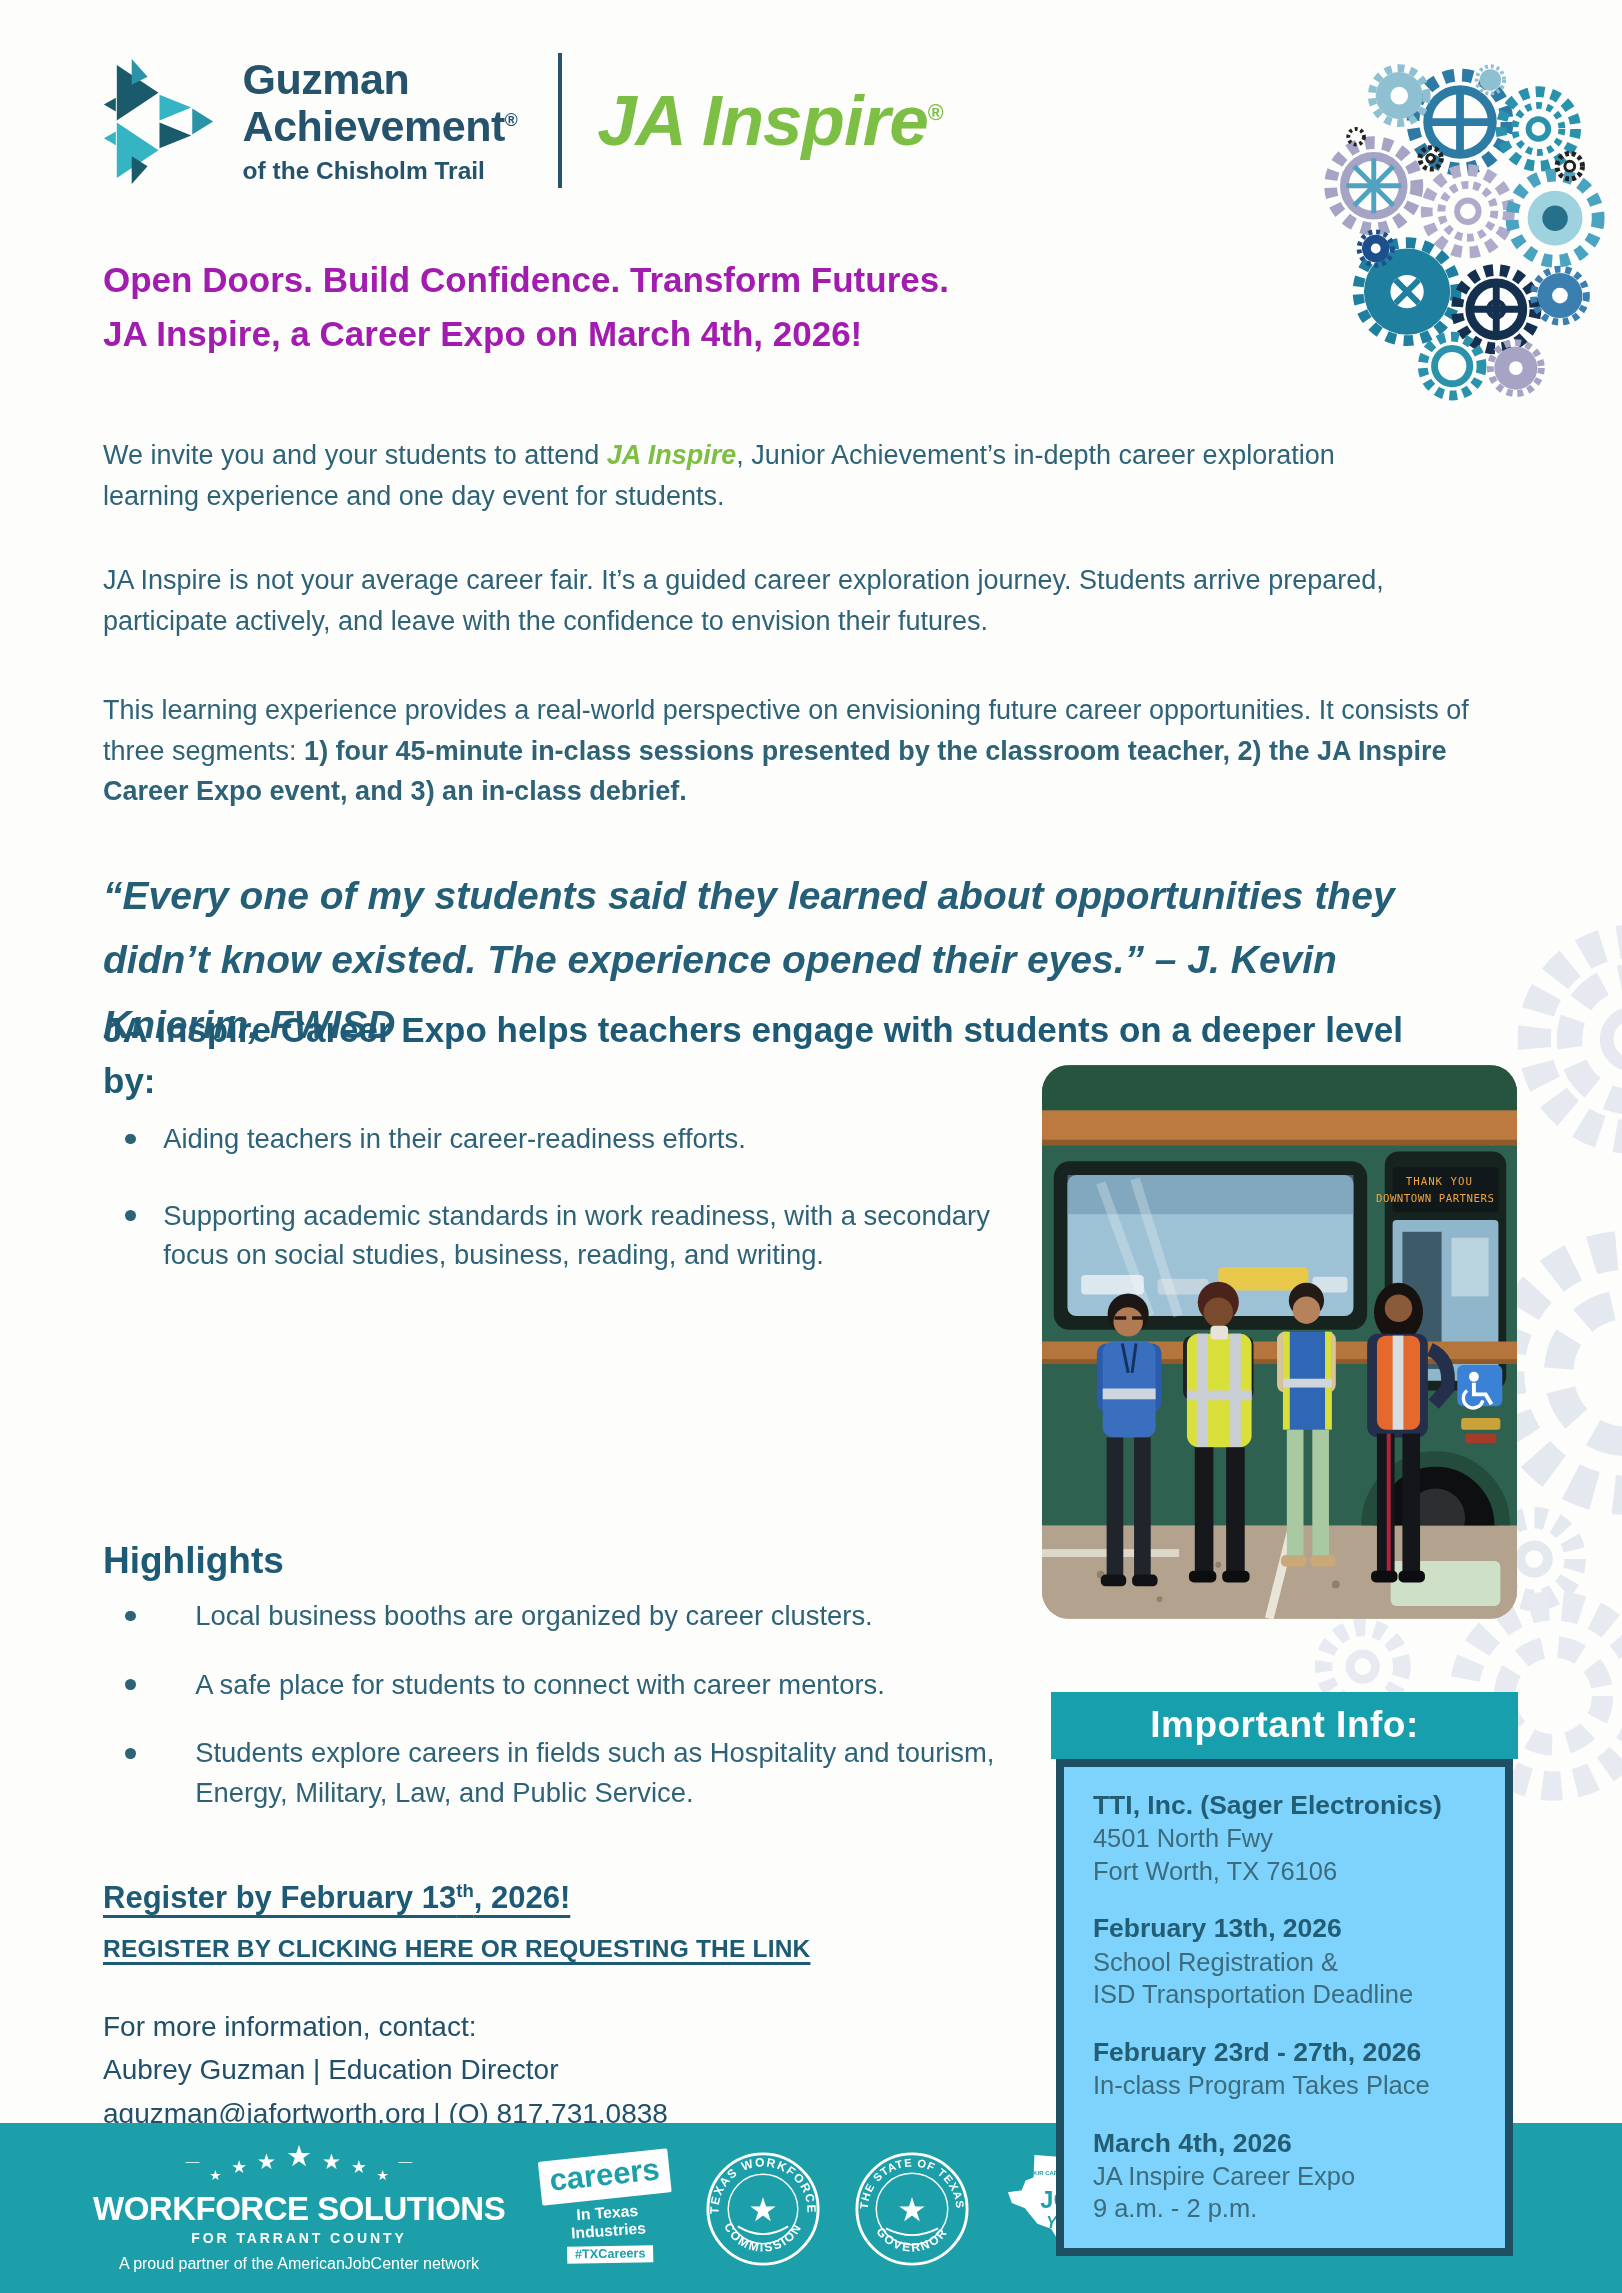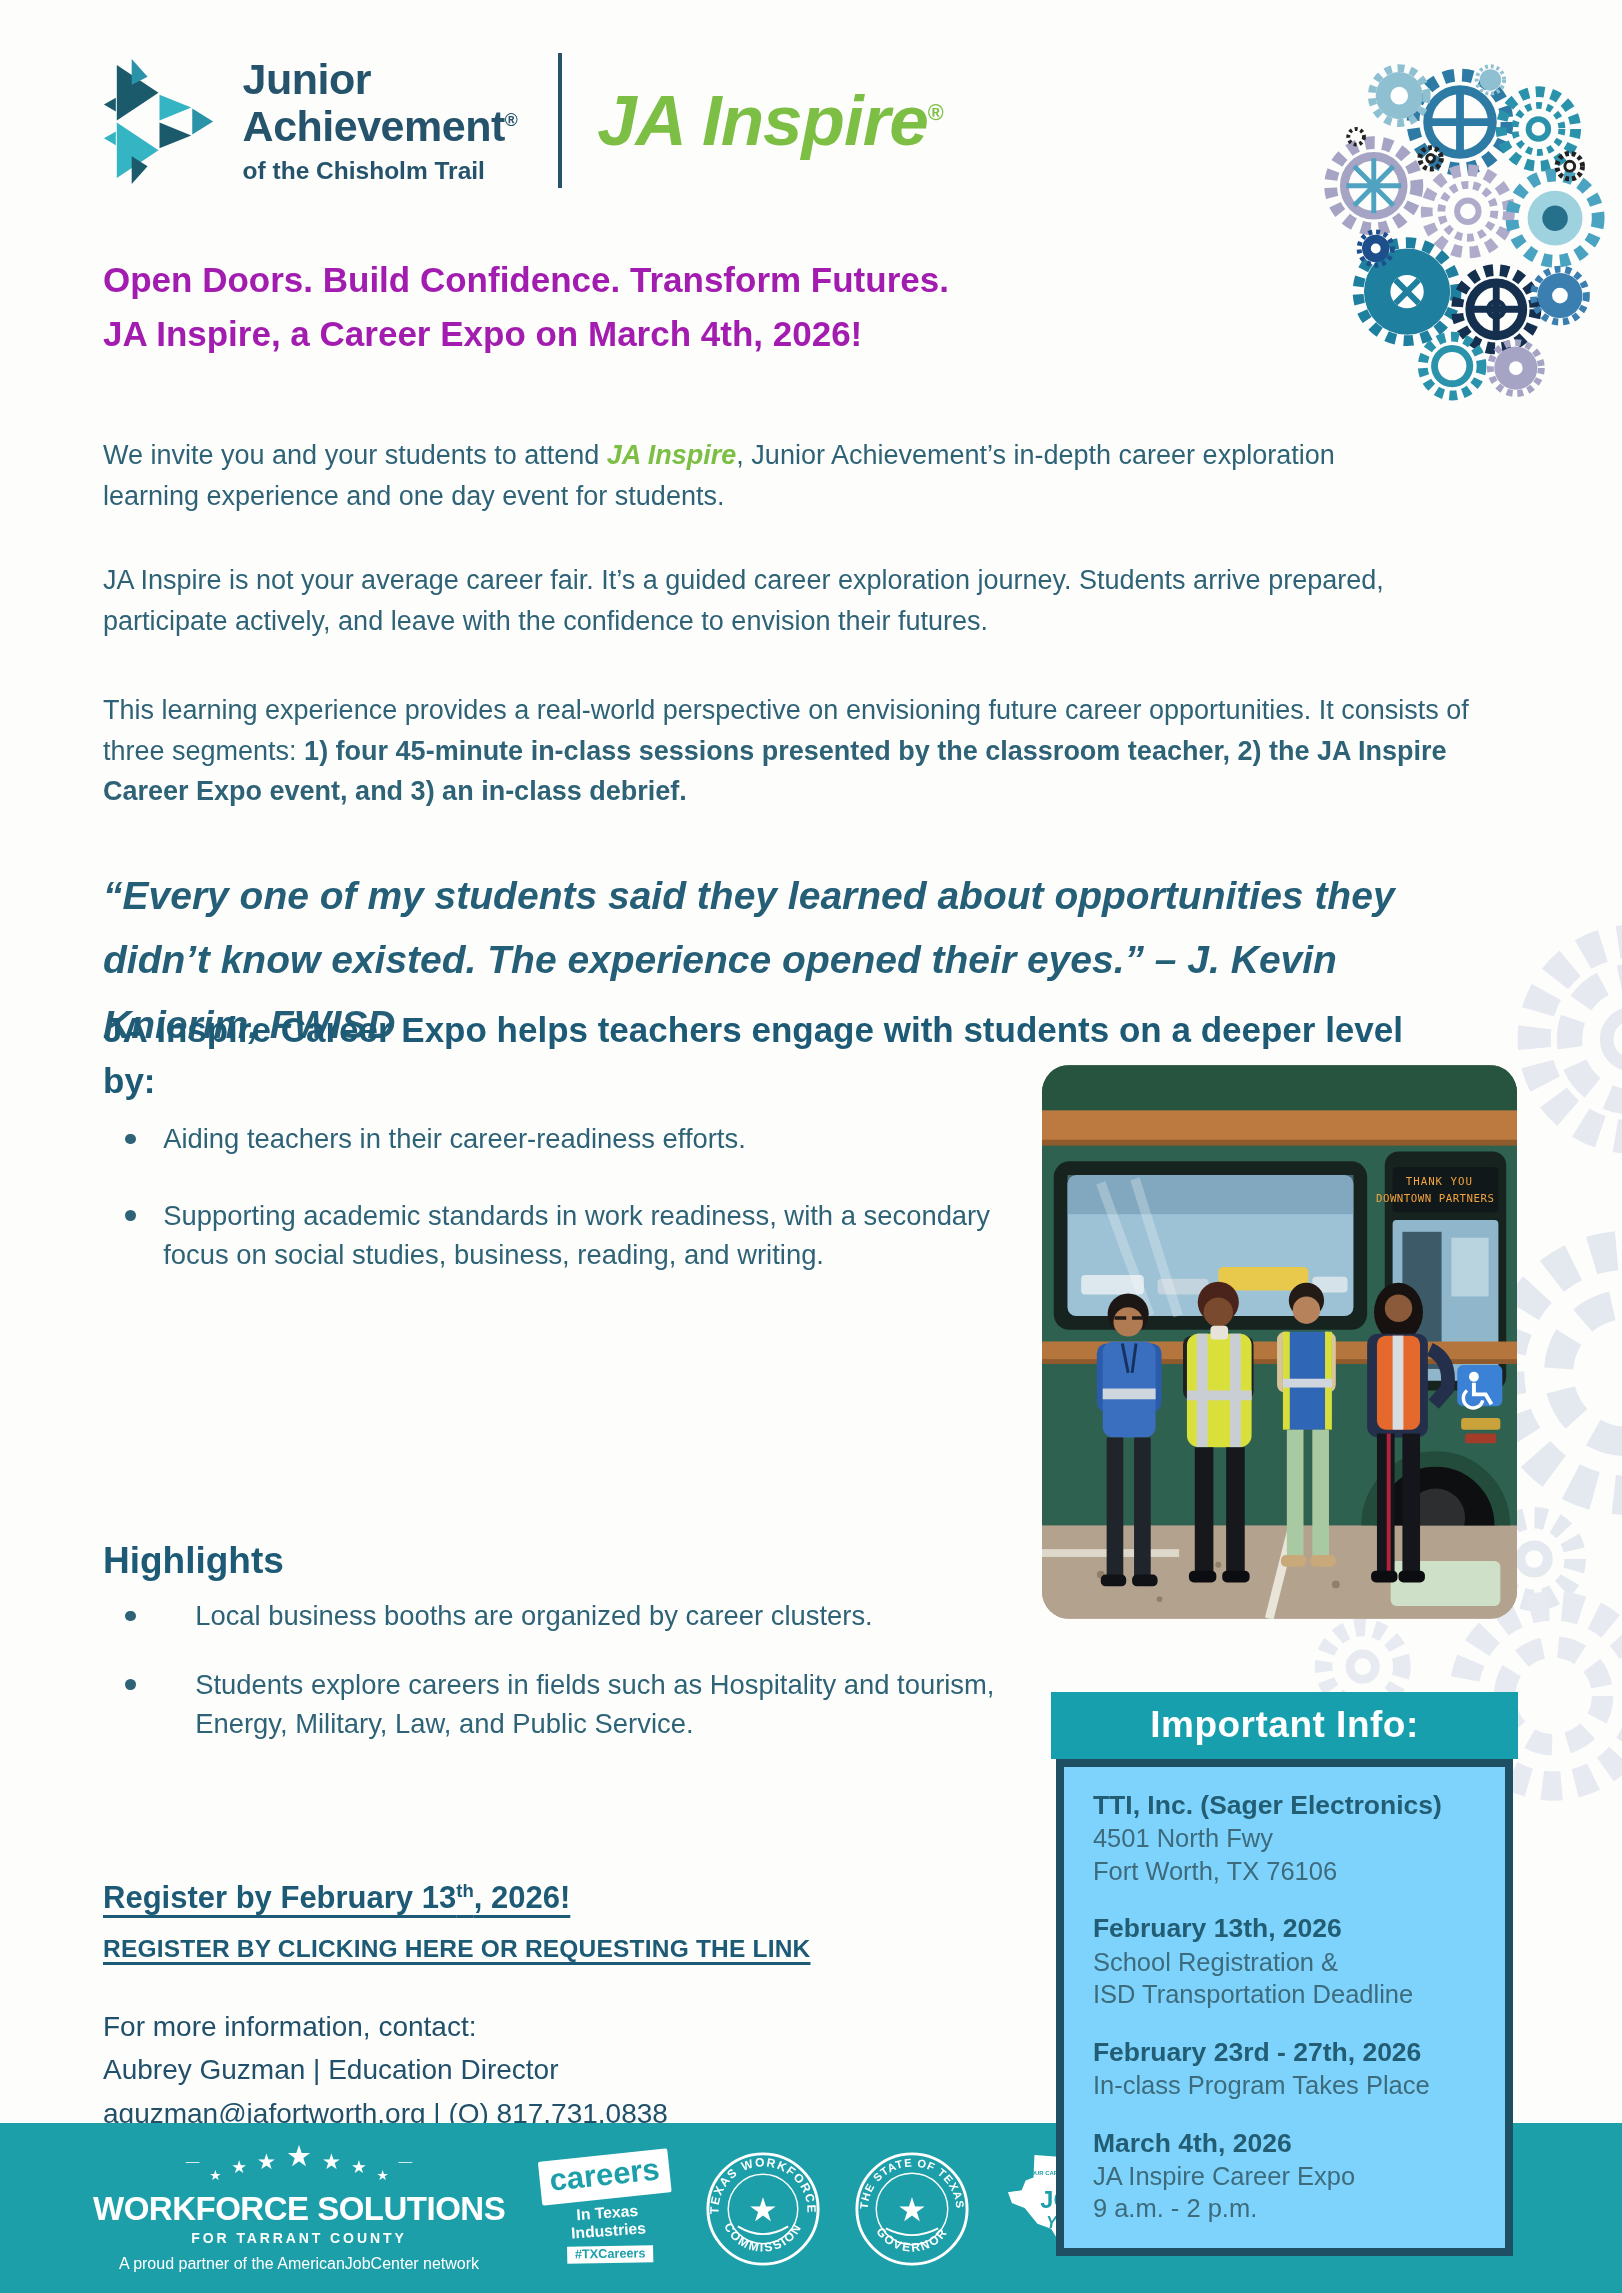--- a/index.html
+++ b/index.html
@@ -127,21 +127,21 @@
       <polygon points="15,72 15,128 57,100" fill="#35b4c4"></polygon>
       <polygon points="58,44 58,70 90,57" fill="#35b4c4"></polygon>
       <polygon points="58,72 58,98 90,85" fill="#1b5a6b"></polygon>
       <polygon points="91,58 91,84 112,71" fill="#2a93a8"></polygon>
       <polygon points="2,54 14,47 14,61" fill="#1b5a6b"></polygon>
       <polygon points="2,88 14,81 14,95" fill="#35b4c4"></polygon>
       <polygon points="30,8 46,26 30,34" fill="#2a93a8"></polygon>
       <polygon points="30,106 46,116 30,134" fill="#1b5a6b"></polygon>
     </svg>
     <div class="ja-text">
-      <div class="ja-line"><span>Junior</span></div>
+      <div class="ja-line"><span>Guzman</span></div>
       <div class="ja-line"><span>Achievement</span><span class="ja-reg">®</span></div>
       <div class="ja-sub">of the Chisholm Trail</div>
     </div>
     <div class="hdr-divider"></div>
     <div class="inspire"><span>JA Inspire</span><span class="reg">®</span></div>
   </div>
 
   <svg class="bulb" viewBox="0 0 300 400">
     <g fill="none">
       <g stroke="#2d7ba5">
@@ -252,20 +252,24 @@
         <span class="dot"></span>
         <span class="bullet-text">Supporting academic standards in work readiness, with a secondary focus on social studies, business, reading, and writing.</span>
       </li>
     </ul>
 
   <h2 class="highlights-head">Highlights</h2>
   <ul class="bullets bullets-highlights">
       <li class="bullet-item">
         <span class="dot"></span>
         <span class="bullet-text">Local business booths are organized by career clusters.</span>
+      </li>
+      <li class="bullet-item">
+        <span class="dot"></span>
+        <span class="bullet-text">A safe place for students to connect with career mentors.</span>
       </li>
       <li class="bullet-item">
         <span class="dot"></span>
         <span class="bullet-text">Students explore careers in fields such as Hospitality and tourism, Energy, Military, Law, and Public Service.</span>
       </li>
     </ul>
 
   <div class="register-head">
     <span>Register by February 13</span><sup>th</sup><span>, 2026!</span>
   </div>

